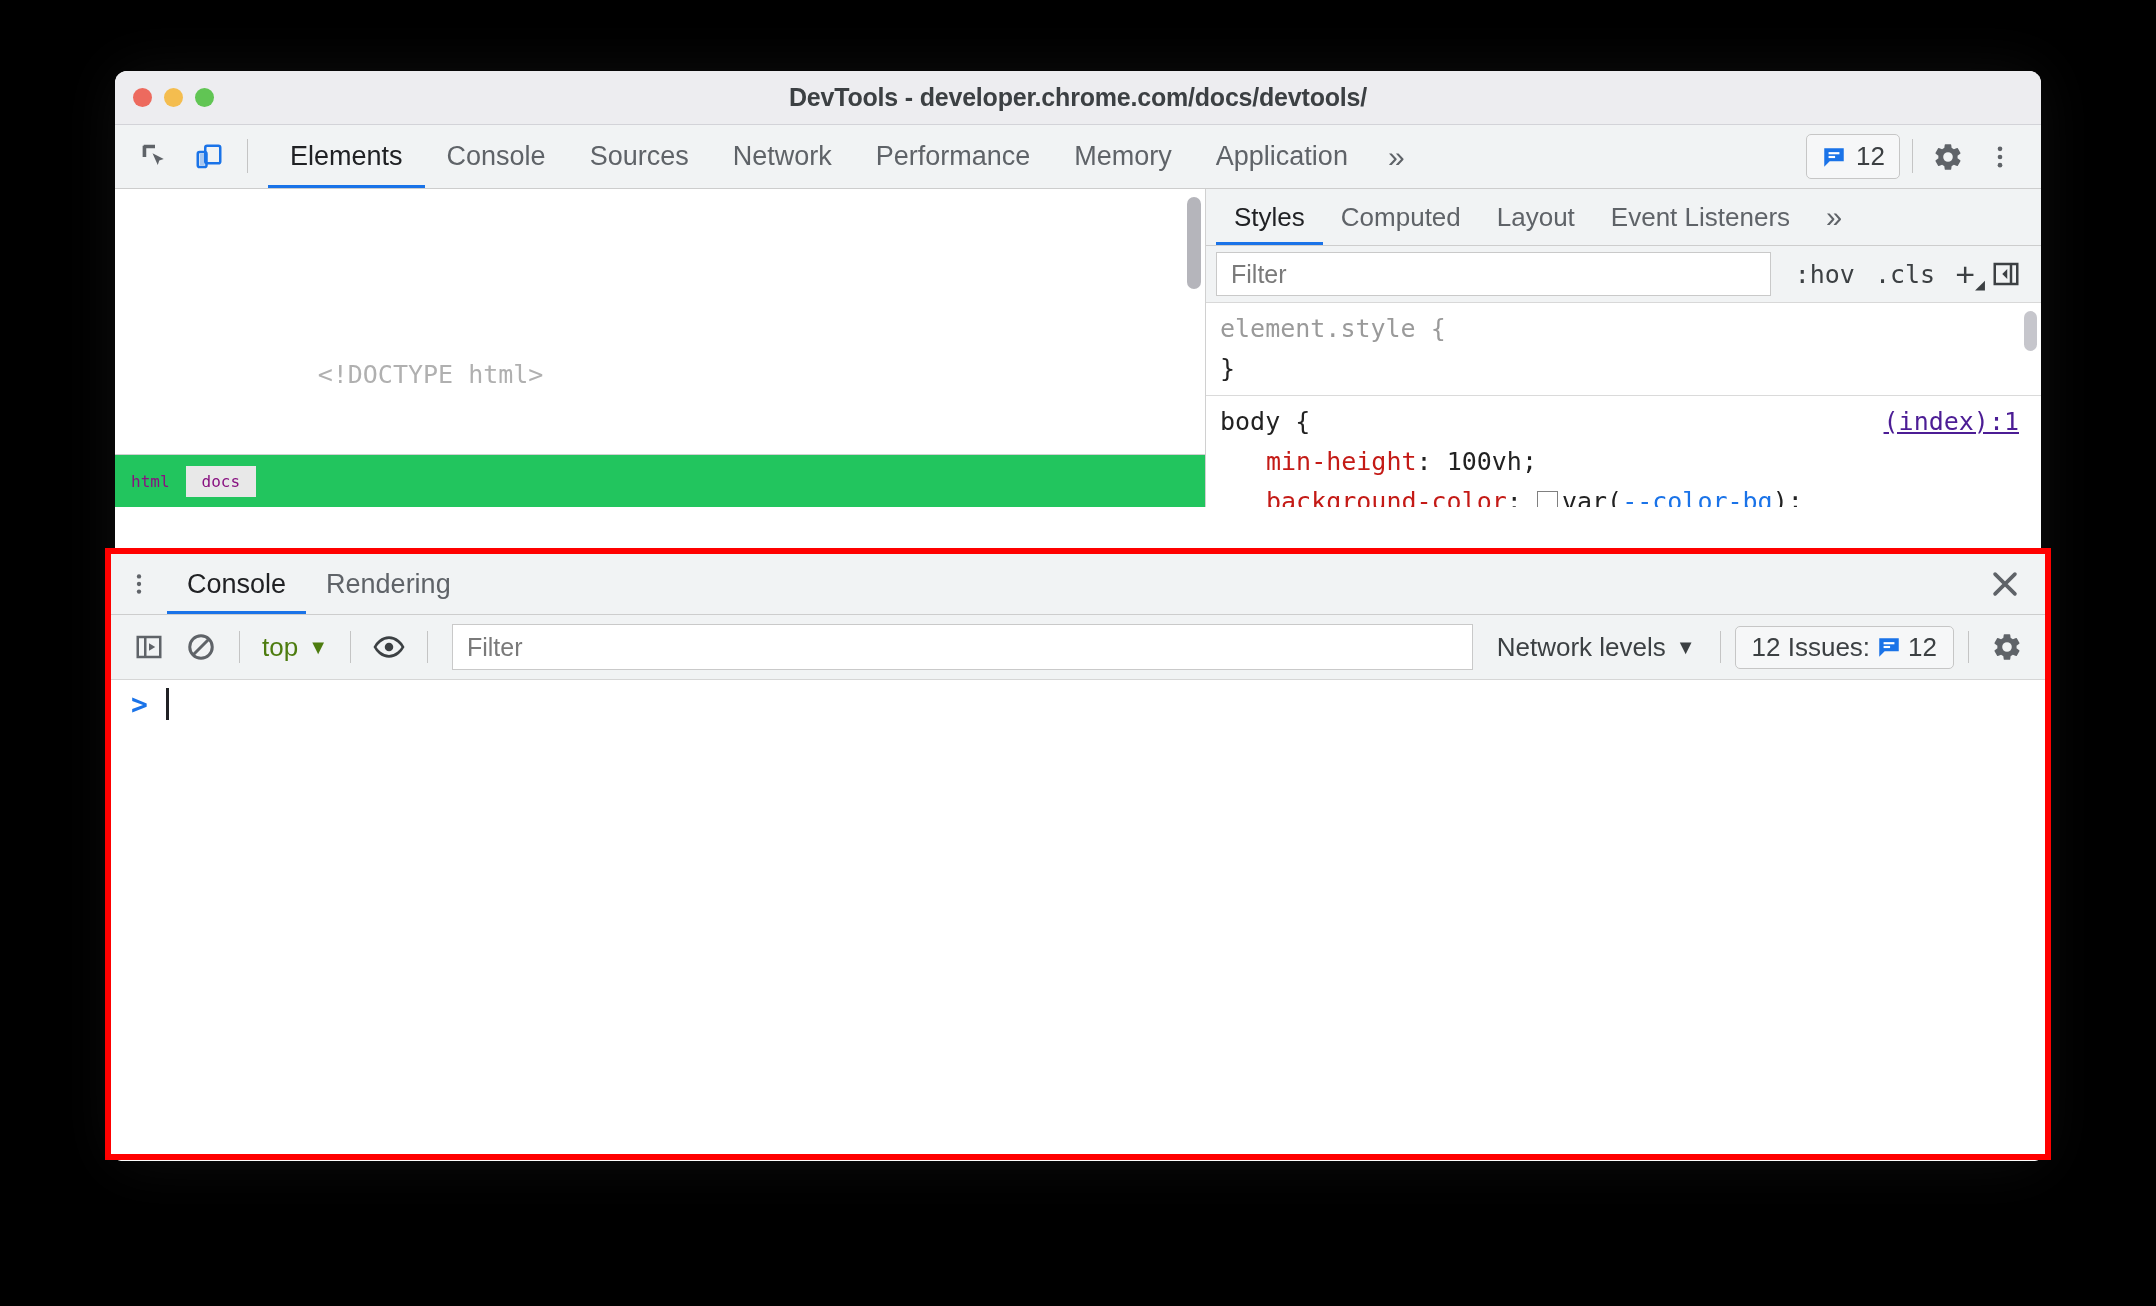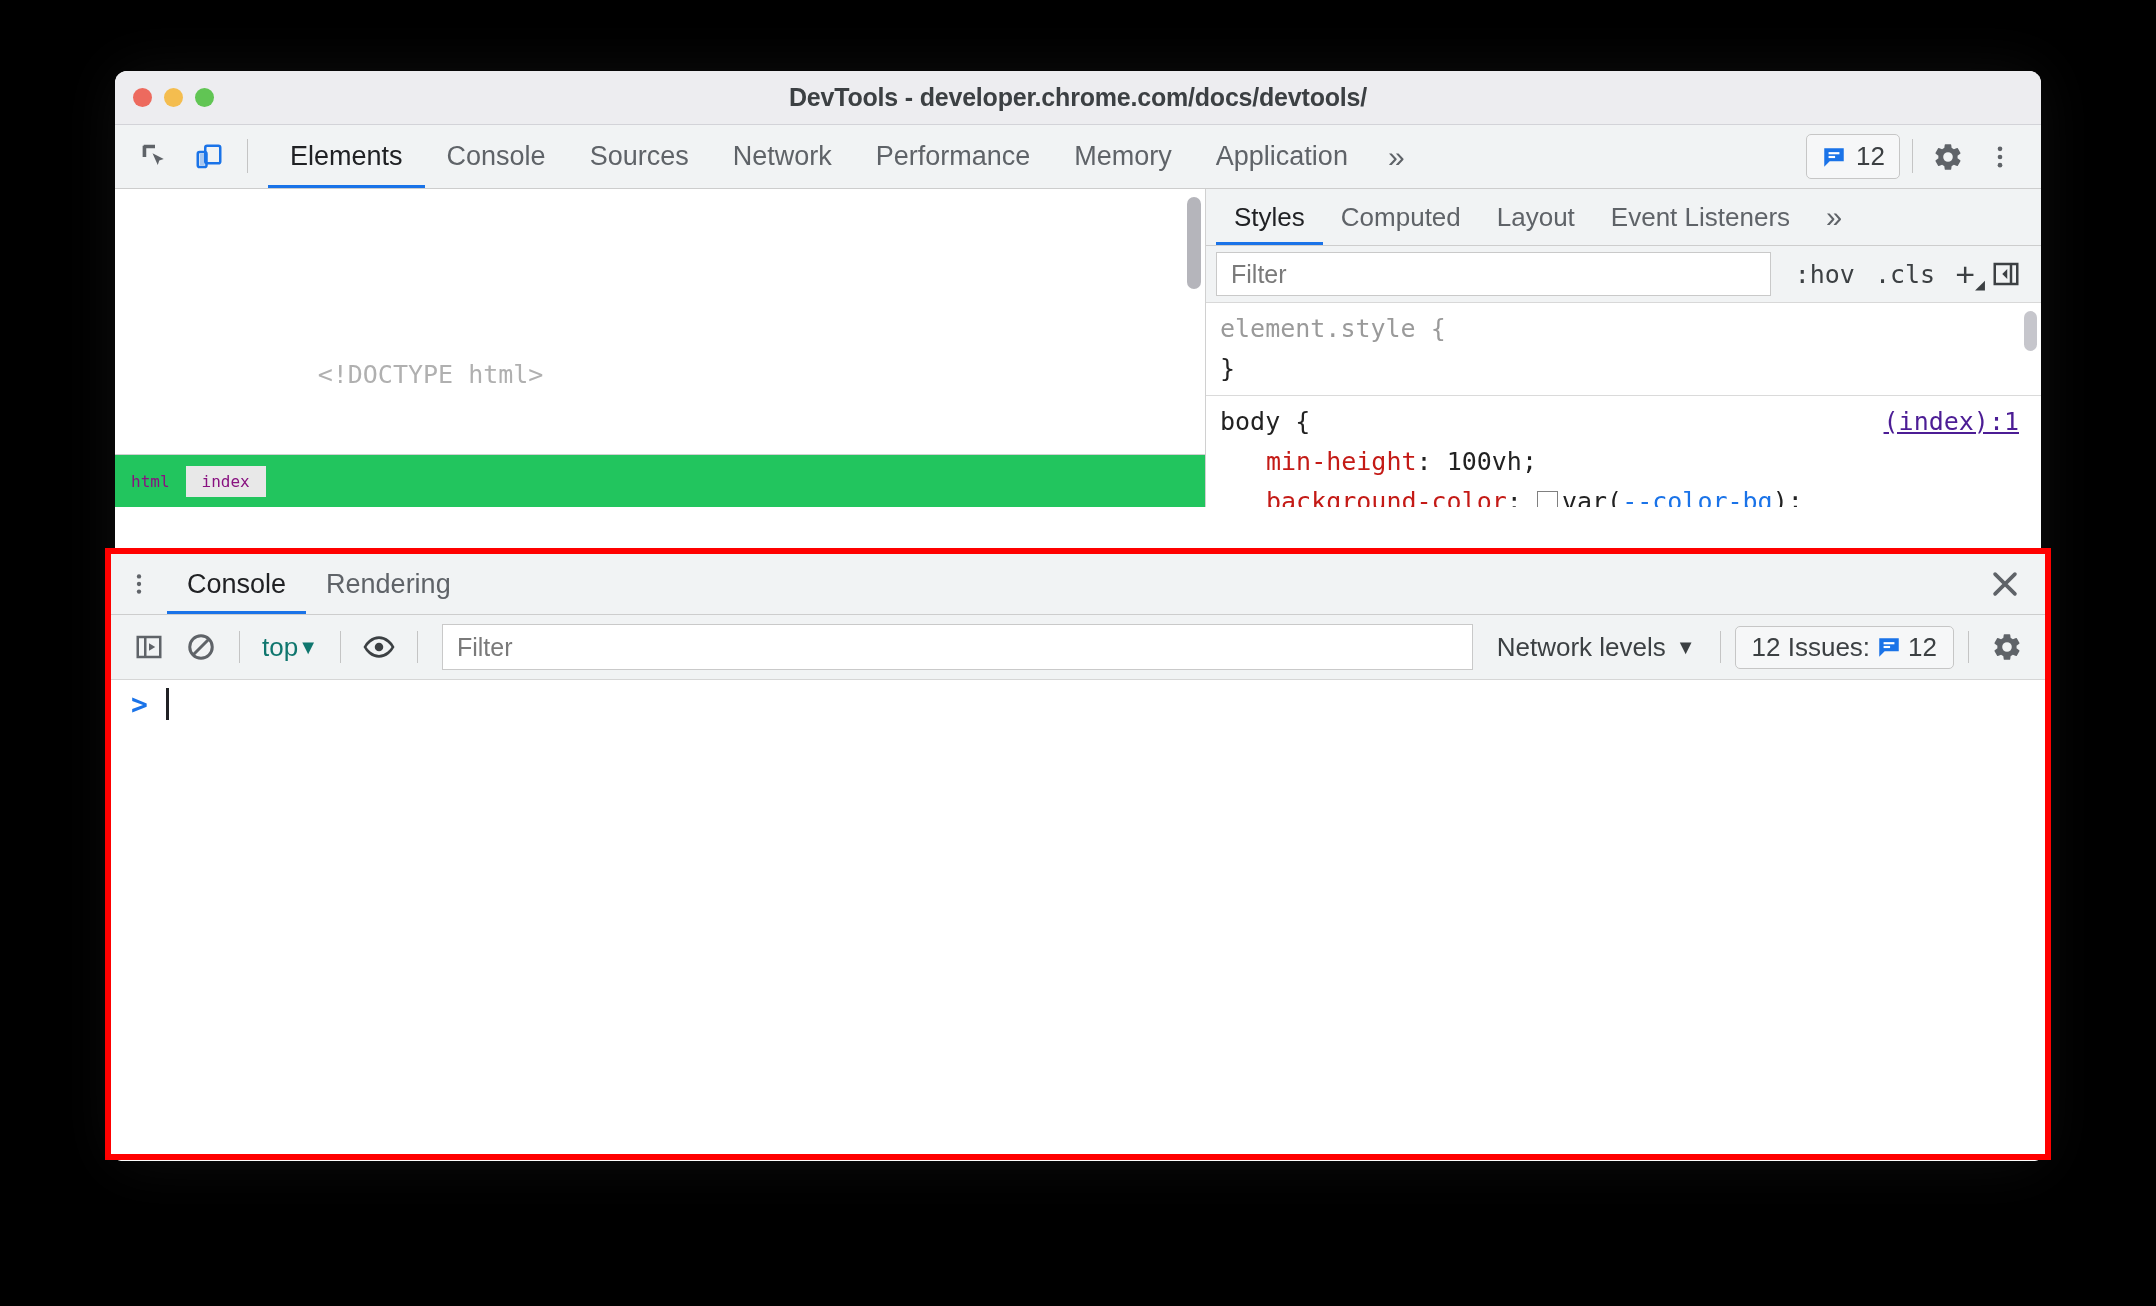--- a/index.html
+++ b/index.html
@@ -390,22 +390,23 @@
   }
   .cb-sep {
     width: 1px;
     height: 32px;
     background: #c4c4c4;
     margin: 0 10px;
   }
   .ctx-select {
     display: flex;
     align-items: center;
+    gap: 10px;
     font-size: 26px;
-    color: #0f766e;
+    color: #4d7c0f;
     padding: 0 8px;
   }
   .console-filter {
     flex: 1;
     height: 44px;
     background: #fff;
     border: 1px solid #c9c9c9;
     display: flex;
     align-items: center;
     padding-left: 14px;
@@ -554,21 +555,21 @@
           
 
           
 
         </div>
 
         <div class="dom-scroll"></div>
 
         <div class="breadcrumb">
           <div class="crumb">html</div>
-          <div class="crumb active">index</div>
+          <div class="crumb active">docs</div>
         </div>
       </div>
 
       <div class="stylesPane">
         <div class="stabs">
           <div class="stab active">Styles</div>
           <div class="stab">Computed</div>
           <div class="stab">Layout</div>
           <div class="stab">Event Listeners</div>
           <div class="stab chev">»</div>

